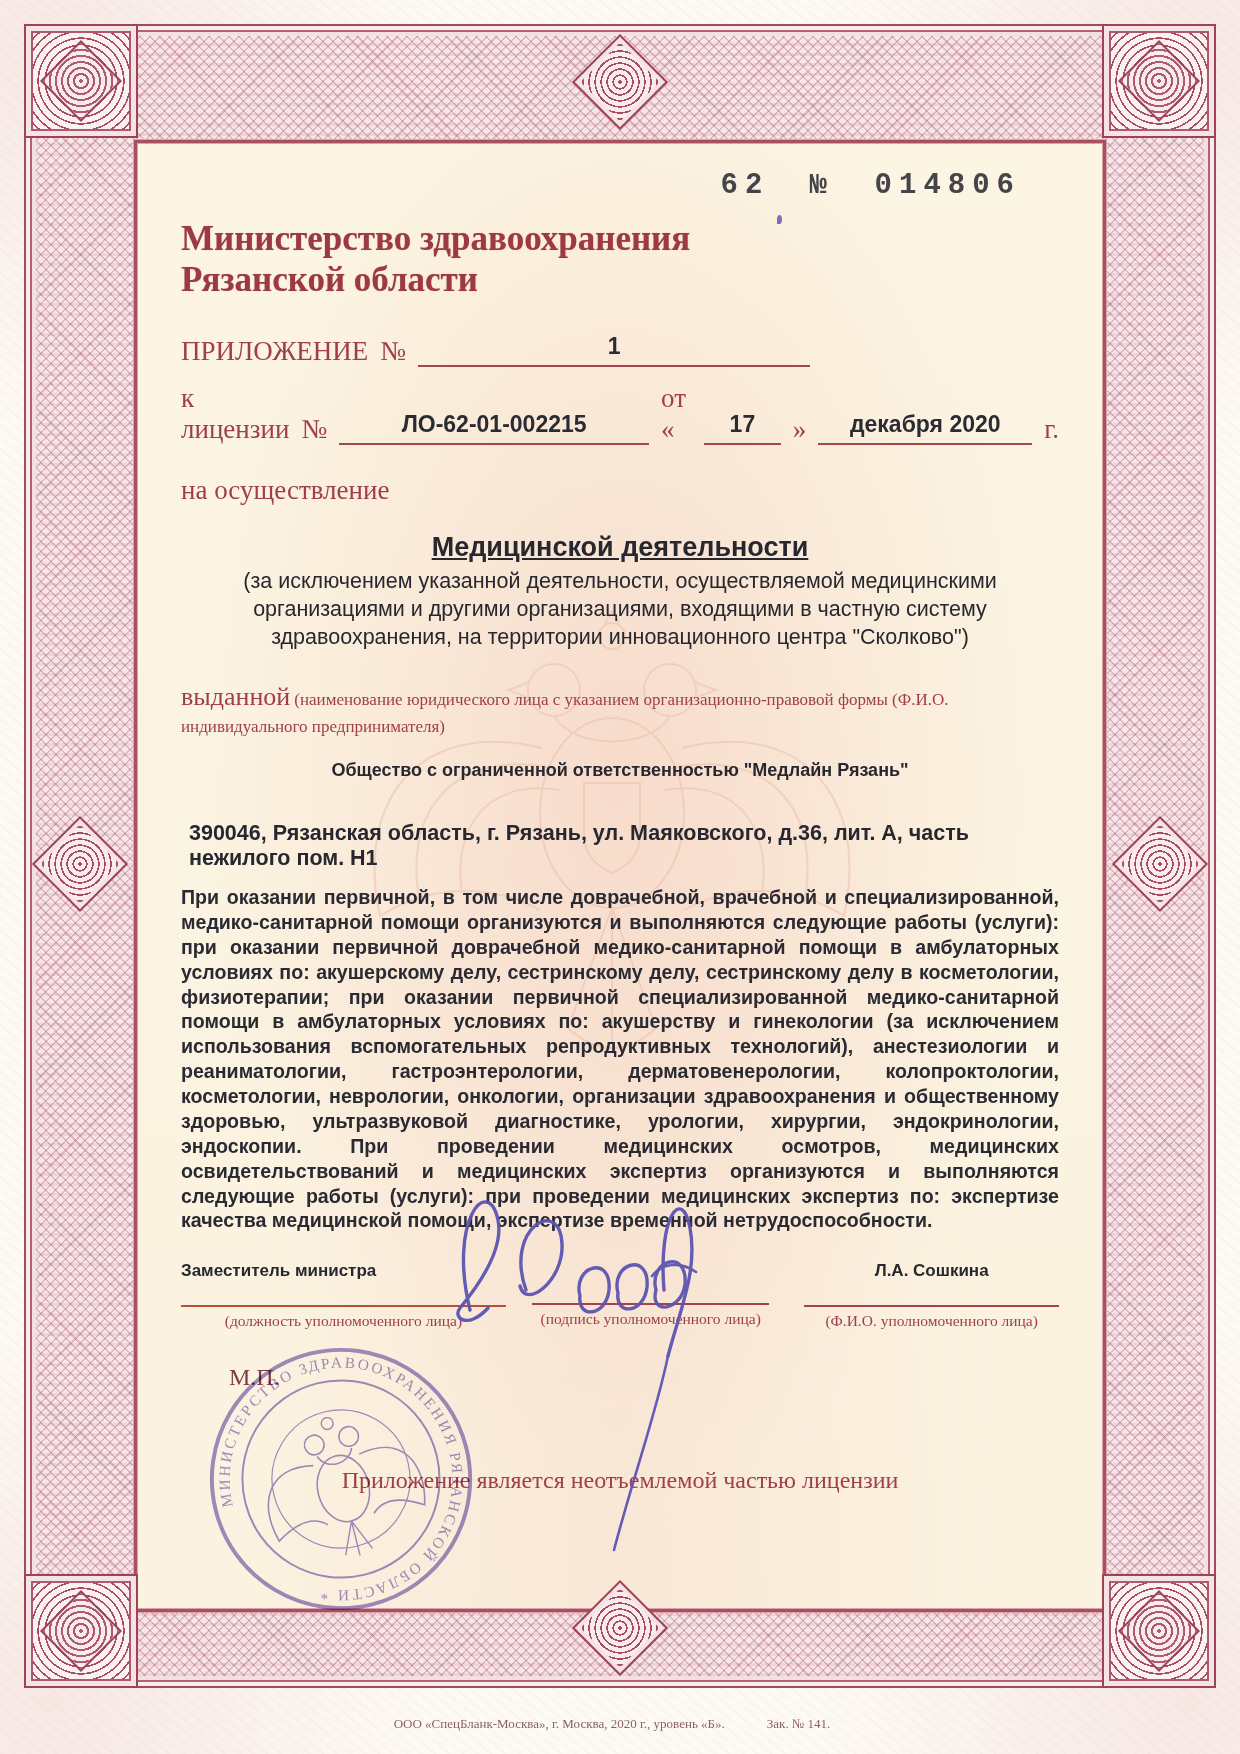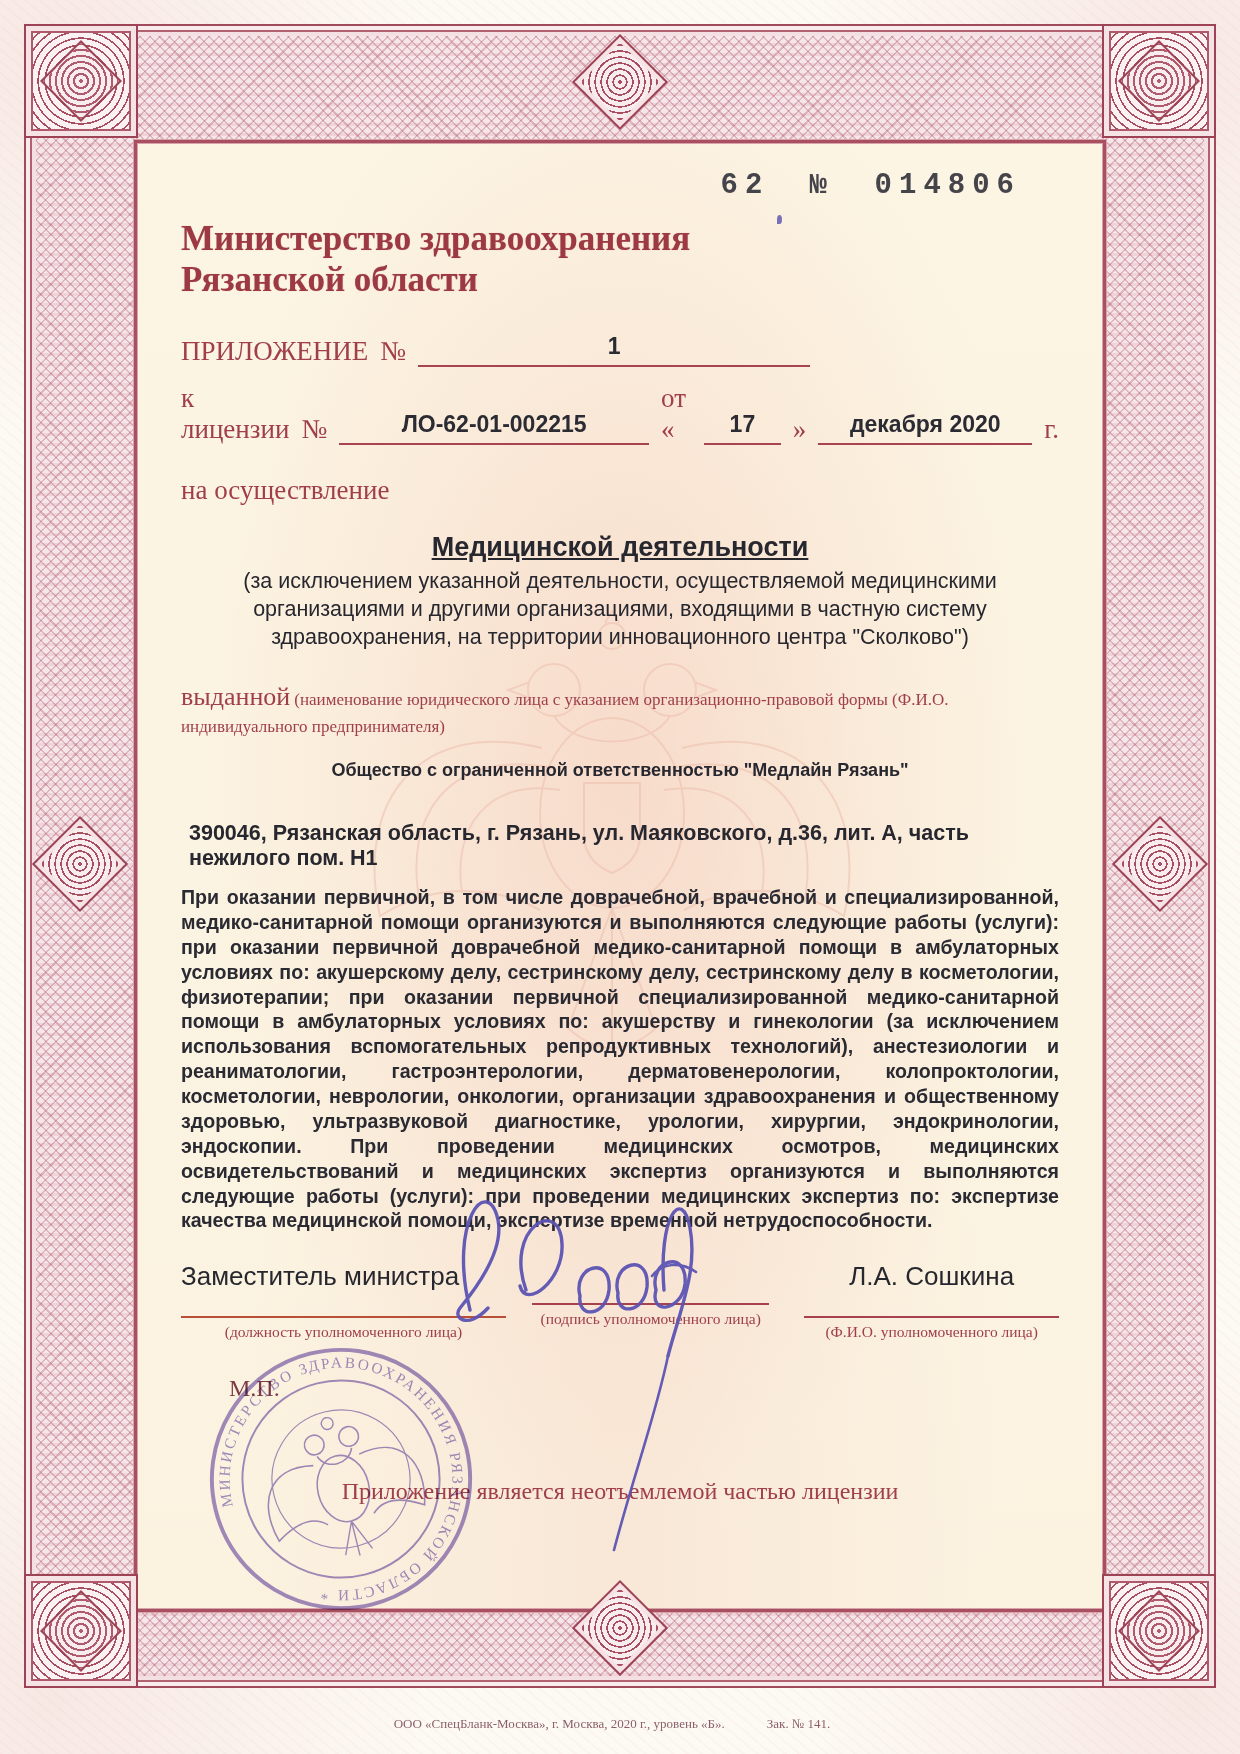--- a/index.html
+++ b/index.html
@@ -131,22 +131,22 @@
     font-size:19.6px; line-height:1.27; color:#2a2a33;
   }
   
   .sig-row{ display:flex; margin-top:28px; }
   .sig-col{ display:flex; flex-direction:column; }
   .sig-col.c1{ width:37%; }
   .sig-col.c2{ width:27%; margin-left:3%; }
   .sig-col.c3{ width:29%; margin-left:4%; }
   .sig-name{
     min-height:42px; display:flex; align-items:flex-end;
-    font-family:"Liberation Sans", sans-serif; font-weight:normal;
-    font-size:26px; color:#27272f; padding-bottom:24px;
+    font-family:"Liberation Sans", sans-serif; font-weight:bold;
+    font-size:17px; color:#27272f; padding-bottom:24px;
   }
   .sig-col.c3 .sig-name{ justify-content:center; }
   .sig-rule{ border-top:2px solid #a8414e; }
   .sig-col.c1 .sig-rule{ border-top-color:#b85038; }
   .sig-label{
     margin-top:5px; text-align:center; font-size:15.5px; color:#a03f4a;
   }
   .mp{ margin-top:34px; margin-left:48px; font-size:24px; color:#7d3b46; width:70px; }
   .footer-note{
     margin-top:76px; text-align:center; font-size:24px; color:#a03f4a;

